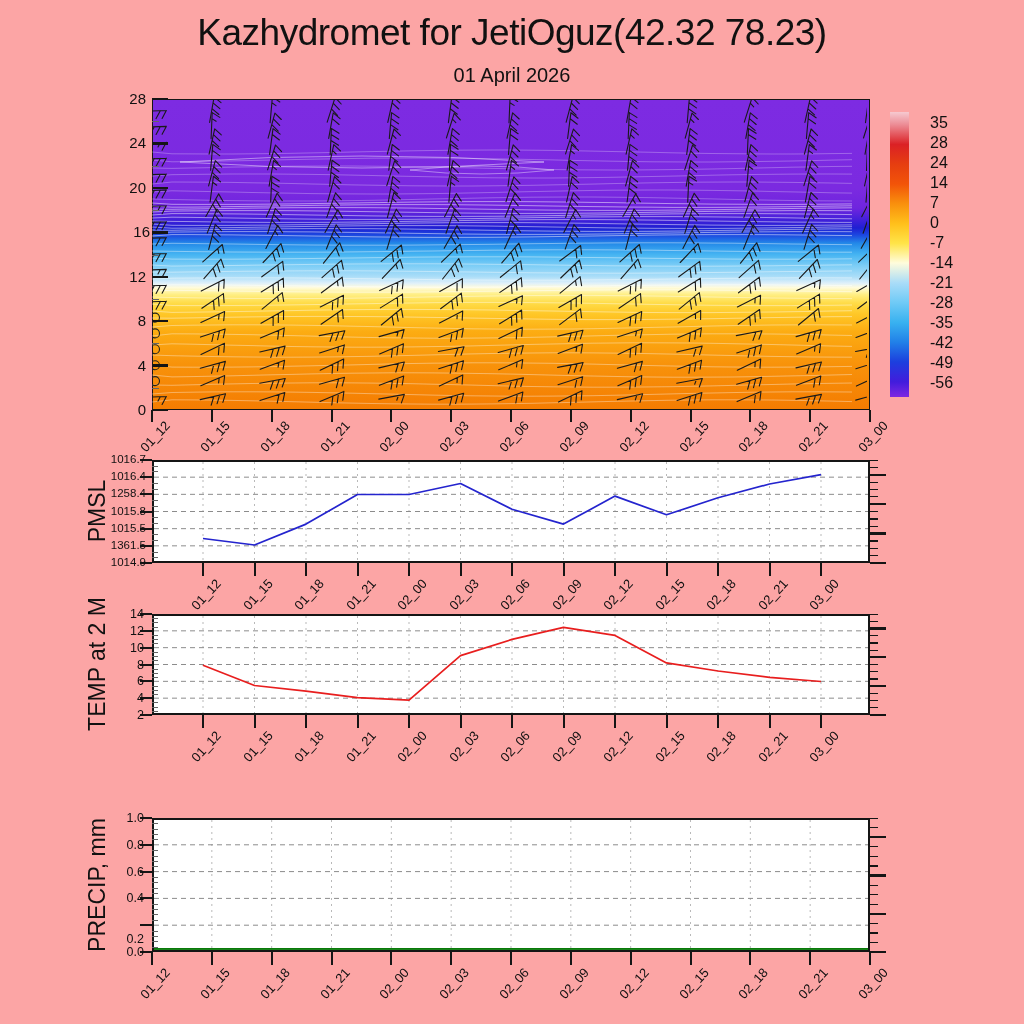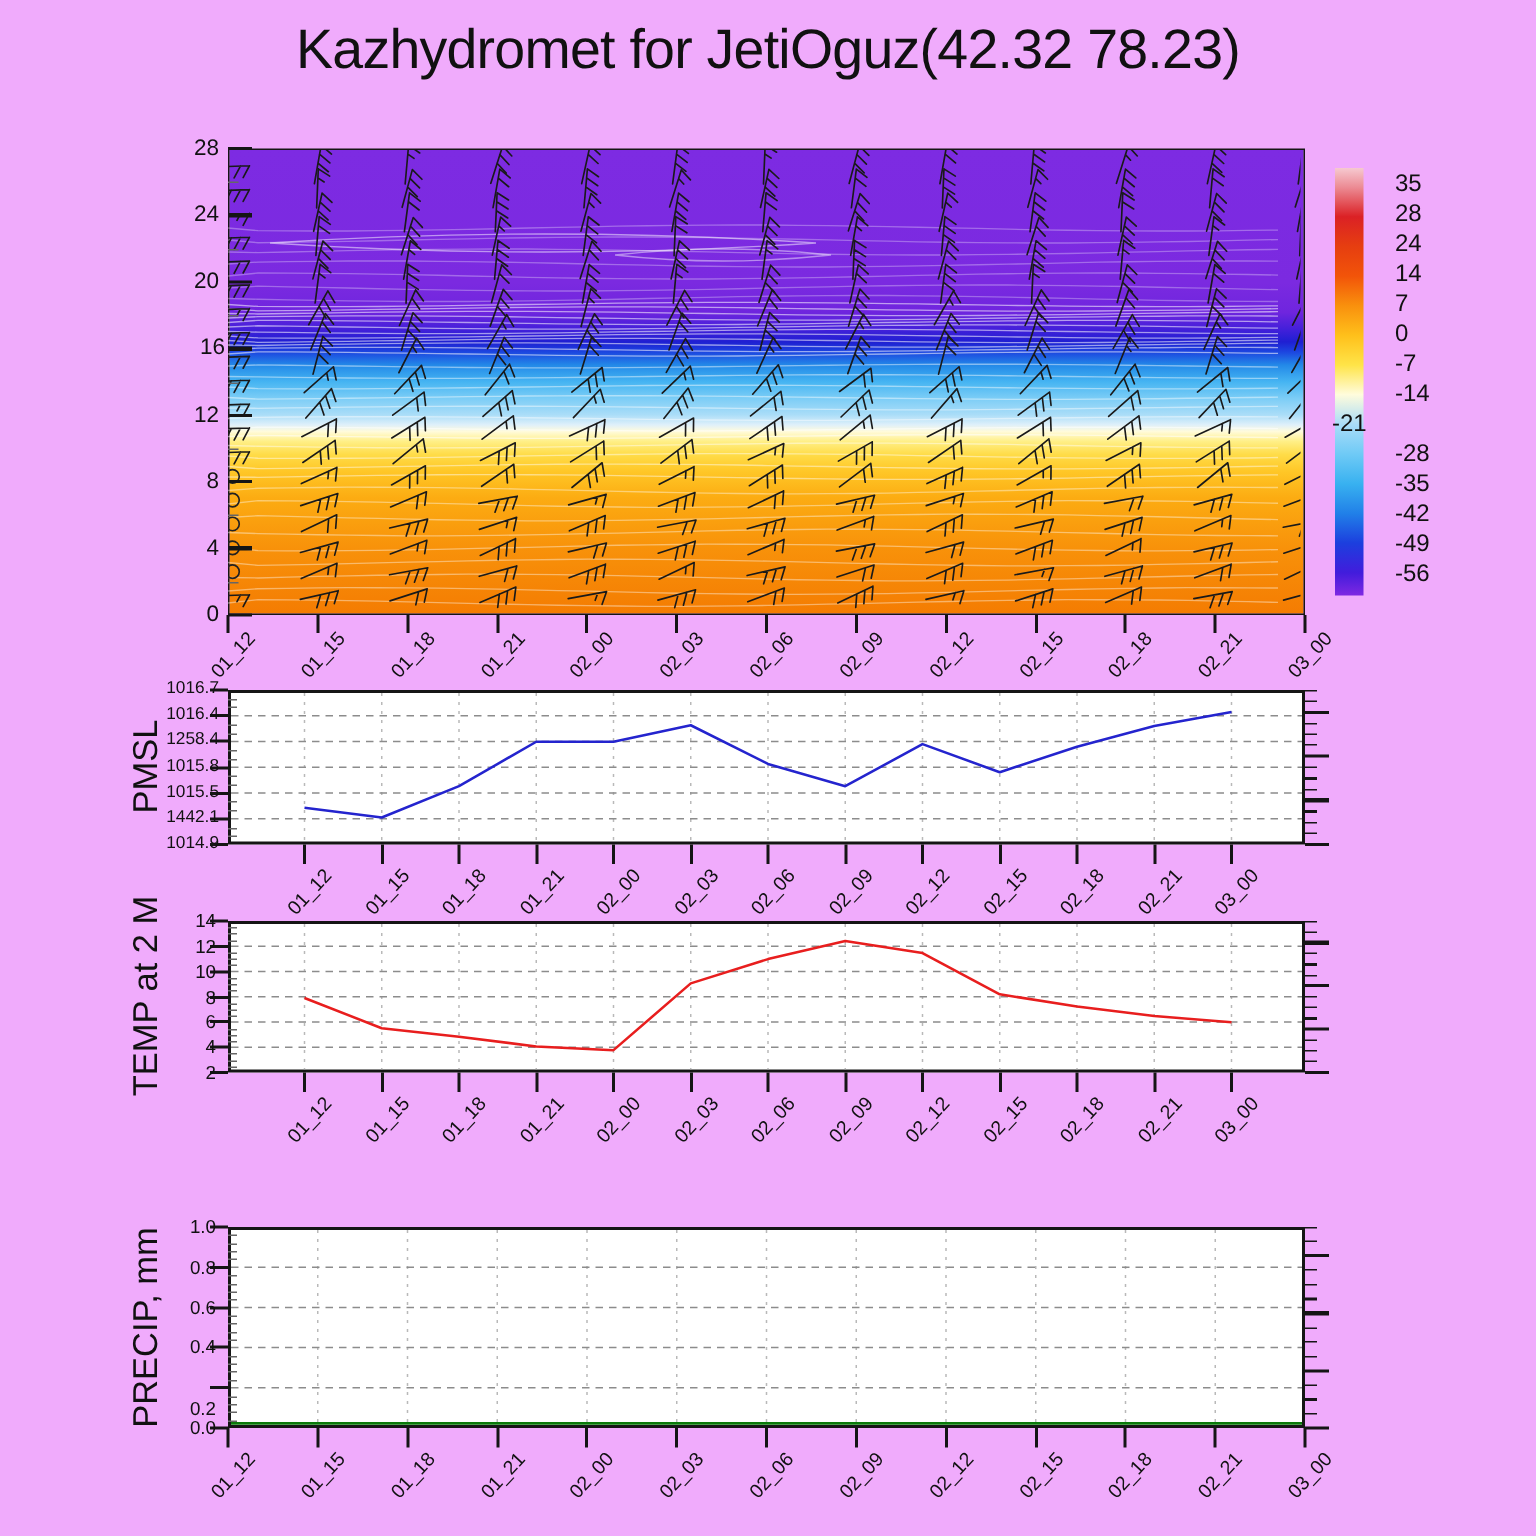--- a/index.html
+++ b/index.html
@@ -1,17 +1,17 @@
 <!DOCTYPE html>
 <html><head>
 <meta charset="utf-8">
 <style>
   html,body{margin:0;padding:0;background:#ffffff;}
   #fig{
-    position:relative;width:1024px;height:1024px;background:#f0abfc;overflow:hidden;
+    position:relative;width:1024px;height:1024px;background:#fca5a5;overflow:hidden;
     font-family:"Liberation Sans", sans-serif;color:#111;
   }
   .abs{position:absolute;}
   #chart-title{left:0;top:12px;width:1024px;text-align:center;font-size:37px;color:#111;letter-spacing:-0.5px;}
   #chart-subtitle{left:0;top:64px;width:1024px;text-align:center;font-size:20px;color:#111;}
   .panel{position:absolute;border:2px solid #151515;box-sizing:border-box;background:#fff;}
   .ytick-label{position:absolute;text-align:right;color:#111;}
   .xlab{position:absolute;width:46px;text-align:right;font-size:13px;color:#111;
         transform:rotate(-47deg);transform-origin:100% 0;white-space:nowrap;}
   .tick{position:absolute;background:#151515;}
@@ -19,20 +19,21 @@
   .axis-title{position:absolute;font-size:23px;color:#111;white-space:nowrap;
               transform:translate(-50%,-50%) rotate(-90deg);}
   .cb-label{position:absolute;font-size:16px;color:#111;white-space:nowrap;}
   svg{position:absolute;display:block;}
 </style>
 </head>
 <body>
 
 <div id="fig">
   <div class="abs" id="chart-title">Kazhydromet for JetiOguz(42.32 78.23)</div>
+  <div class="abs" id="chart-subtitle">01 April 2026</div>
   <div class="panel" id="xsec" style="left: 152px; top: 99px; width: 718px; height: 311px; border-width: 1.5px; background: linear-gradient(rgb(125, 43, 226) 0%, rgb(123, 42, 224) 28.6%, rgb(111, 37, 222) 35%, rgb(68, 32, 218) 38.6%, rgb(31, 31, 210) 41.4%, rgb(28, 70, 224) 43.6%, rgb(35, 137, 232) 46.4%, rgb(69, 180, 242) 50%, rgb(124, 205, 246) 53.6%, rgb(170, 221, 248) 57.1%, rgb(223, 240, 250) 59.3%, rgb(255, 251, 220) 60.7%, rgb(255, 239, 134) 62.9%, rgb(255, 220, 72) 65.7%, rgb(255, 199, 39) 69.3%, rgb(252, 172, 18) 75%, rgb(248, 146, 10) 85.7%, rgb(244, 124, 2) 100%);"></div>
   <div class="abs" id="colorbar" style="left: 890px; top: 112px; width: 19px; height: 285px; background: linear-gradient(rgb(246, 201, 208) 0%, rgb(236, 139, 148) 4.5%, rgb(219, 33, 37) 11.4%, rgb(230, 62, 16) 18.3%, rgb(242, 84, 9) 25.3%, rgb(249, 144, 13) 32.2%, rgb(255, 192, 27) 39.2%, rgb(255, 228, 72) 46.1%, rgb(255, 252, 220) 53%, rgb(169, 220, 248) 60%, rgb(111, 202, 246) 66.9%, rgb(56, 177, 240) 73.9%, rgb(33, 128, 232) 80.8%, rgb(28, 63, 222) 87.7%, rgb(66, 28, 220) 94.7%, rgb(126, 40, 226) 100%);"></div>
 <svg width="715" height="308" viewBox="0 0 715 308" style="left:152px;top:100px;pointer-events:none;">
       <g stroke="#ffffff" fill="none" stroke-width="0.9">
         <path d="M0 52 L20 53.8 L40 53.9 L60 54.0 L80 54.0 L100 53.8 L120 53.6 L140 53.3 L160 52.9 L180 52.5 L200 52.0 L220 51.6 L240 51.2 L260 50.8 L280 50.5 L300 50.2 L320 50.1 L340 50.0 L360 50.0 L380 50.2 L400 50.4 L420 50.7 L440 51.1 L460 51.5 L480 51.9 L500 52.3 L520 52.8 L540 53.2 L560 53.5 L580 53.7 L600 53.9 L620 54.0 L640 54.0 L660 53.9 L680 53.6 L700 53.4" opacity="0.3"></path>
         <path d="M0 60 L20 61.8 L40 61.6 L60 61.2 L80 60.9 L100 60.5 L120 60.0 L140 59.6 L160 59.2 L180 58.8 L200 58.5 L220 58.2 L240 58.1 L260 58.0 L280 58.0 L300 58.2 L320 58.4 L340 58.7 L360 59.1 L380 59.5 L400 59.9 L420 60.4 L440 60.8 L460 61.2 L480 61.5 L500 61.8 L520 61.9 L540 62.0 L560 62.0 L580 61.8 L600 61.6 L620 61.3 L640 61.0 L660 60.6 L680 60.1 L700 59.7" opacity="0.3"></path>
         <path d="M0 68 L20 68.4 L40 68.0 L60 67.6 L80 67.1 L100 66.8 L120 66.4 L140 66.2 L160 66.1 L180 66.0 L200 66.0 L220 66.2 L240 66.4 L260 66.7 L280 67.1 L300 67.5 L320 67.9 L340 68.4 L360 68.8 L380 69.2 L400 69.5 L420 69.8 L440 69.9 L460 70.0 L480 70.0 L500 69.8 L520 69.6 L540 69.3 L560 69.0 L580 68.6 L600 68.1 L620 67.7 L640 67.2 L660 66.9 L680 66.5 L700 66.3" opacity="0.3"></path>
         <path d="M0 76 L20 74.7 L40 74.4 L60 74.2 L80 74.0 L100 74.0 L120 74.0 L140 74.2 L160 74.4 L180 74.7 L200 75.1 L220 75.5 L240 76.0 L260 76.4 L280 76.8 L300 77.2 L320 77.5 L340 77.8 L360 77.9 L380 78.0 L400 78.0 L420 77.8 L440 77.6 L460 77.3 L480 76.9 L500 76.5 L520 76.1 L540 75.7 L560 75.2 L580 74.8 L600 74.5 L620 74.3 L640 74.1 L660 74.0 L680 74.0 L700 74.1" opacity="0.3"></path>
         <path d="M0 84 L20 82.0 L40 82.1 L60 82.2 L80 82.4 L100 82.8 L120 83.1 L140 83.5 L160 84.0 L180 84.4 L200 84.9 L220 85.2 L240 85.5 L260 85.8 L280 85.9 L300 86.0 L320 86.0 L340 85.8 L360 85.6 L380 85.3 L400 84.9 L420 84.5 L440 84.1 L460 83.6 L480 83.2 L500 82.8 L520 82.5 L540 82.2 L560 82.1 L580 82.0 L600 82.0 L620 82.2 L640 82.4 L660 82.7 L680 83.0 L700 83.4" opacity="0.3"></path>
         <path d="M0 92 L20 90.8 L40 91.2 L60 91.6 L80 92.0 L100 92.5 L120 92.9 L140 93.2 L160 93.6 L180 93.8 L200 93.9 L220 94.0 L240 94.0 L260 93.8 L280 93.6 L300 93.3 L320 92.9 L340 92.5 L360 92.0 L380 91.6 L400 91.2 L420 90.8 L440 90.5 L460 90.2 L480 90.1 L500 90.0 L520 90.0 L540 90.2 L560 90.4 L580 90.7 L600 91.0 L620 91.5 L640 91.9 L660 92.3 L680 92.8 L700 93.1" opacity="0.3"></path>
@@ -373,21 +374,21 @@
     <div class="tick" style="left: 869px; top: 410px; width: 2px; height: 12px;"></div>
     <div class="xlab" style="left: 834px; top: 418px;">03_00</div>
     <div class="cb-label" style="left: 930px; top: 114px;">35</div>
     <div class="cb-label" style="left: 930px; top: 134px;">28</div>
     <div class="cb-label" style="left: 930px; top: 154px;">24</div>
     <div class="cb-label" style="left: 930px; top: 174px;">14</div>
     <div class="cb-label" style="left: 930px; top: 194px;">7</div>
     <div class="cb-label" style="left: 930px; top: 214px;">0</div>
     <div class="cb-label" style="left: 930px; top: 234px;">-7</div>
     <div class="cb-label" style="left: 930px; top: 254px;">-14</div>
-    <div class="cb-label" style="left: 888px; top: 274px;">-21</div>
+    <div class="cb-label" style="left: 930px; top: 274px;">-21</div>
     <div class="cb-label" style="left: 930px; top: 294px;">-28</div>
     <div class="cb-label" style="left: 930px; top: 314px;">-35</div>
     <div class="cb-label" style="left: 930px; top: 334px;">-42</div>
     <div class="cb-label" style="left: 930px; top: 354px;">-49</div>
     <div class="cb-label" style="left: 930px; top: 374px;">-56</div>
     <div class="panel" style="left: 152px; top: 460px; width: 718px; height: 103px;"></div>
     <div class="axis-title" style="left: 97px; top: 511px;">PMSL</div>
     <svg width="714" height="99" viewBox="0 0 714 99" style="left:154px;top:462px;pointer-events:none;">
       <line x1="49" y1="0" x2="49" y2="99" stroke="#b9b9b9" stroke-width="1" stroke-dasharray="2 4"></line>
       <line x1="100.5" y1="0" x2="100.5" y2="99" stroke="#b9b9b9" stroke-width="1" stroke-dasharray="2 4"></line>
@@ -423,21 +424,21 @@
     <div class="minor" style="left: 152px; top: 505.778px; width: 6px; height: 1px;"></div>
     <div class="tick" style="left: 140px; top: 510.5px; width: 12px; height: 2px;"></div>
     <div class="ytick-label" style="left: 96px; top: 504.5px; width: 50px; font-size: 11.5px;">1015.8</div>
     <div class="minor" style="left: 152px; top: 517.222px; width: 6px; height: 1px;"></div>
     <div class="minor" style="left: 152px; top: 522.944px; width: 6px; height: 1px;"></div>
     <div class="tick" style="left: 140px; top: 527.667px; width: 12px; height: 2px;"></div>
     <div class="ytick-label" style="left: 96px; top: 521.667px; width: 50px; font-size: 11.5px;">1015.5</div>
     <div class="minor" style="left: 152px; top: 534.389px; width: 6px; height: 1px;"></div>
     <div class="minor" style="left: 152px; top: 540.111px; width: 6px; height: 1px;"></div>
     <div class="tick" style="left: 140px; top: 544.833px; width: 12px; height: 2px;"></div>
-    <div class="ytick-label" style="left: 96px; top: 538.833px; width: 50px; font-size: 11.5px;">1442.1</div>
+    <div class="ytick-label" style="left: 96px; top: 538.833px; width: 50px; font-size: 11.5px;">1361.5</div>
     <div class="minor" style="left: 152px; top: 551.556px; width: 6px; height: 1px;"></div>
     <div class="minor" style="left: 152px; top: 557.278px; width: 6px; height: 1px;"></div>
     <div class="tick" style="left: 140px; top: 562px; width: 12px; height: 2px;"></div>
     <div class="ytick-label" style="left: 96px; top: 556px; width: 50px; font-size: 11.5px;">1014.9</div>
     <div class="tick" style="left: 870px; top: 459.5px; width: 8px; height: 1.2px;"></div>
     <div class="tick" style="left: 870px; top: 466.857px; width: 8px; height: 1.2px;"></div>
     <div class="tick" style="left: 870px; top: 473.514px; width: 16px; height: 2.4px;"></div>
     <div class="tick" style="left: 870px; top: 481.571px; width: 8px; height: 1.2px;"></div>
     <div class="tick" style="left: 870px; top: 488.929px; width: 8px; height: 1.2px;"></div>
     <div class="tick" style="left: 870px; top: 496.286px; width: 8px; height: 1.2px;"></div>

